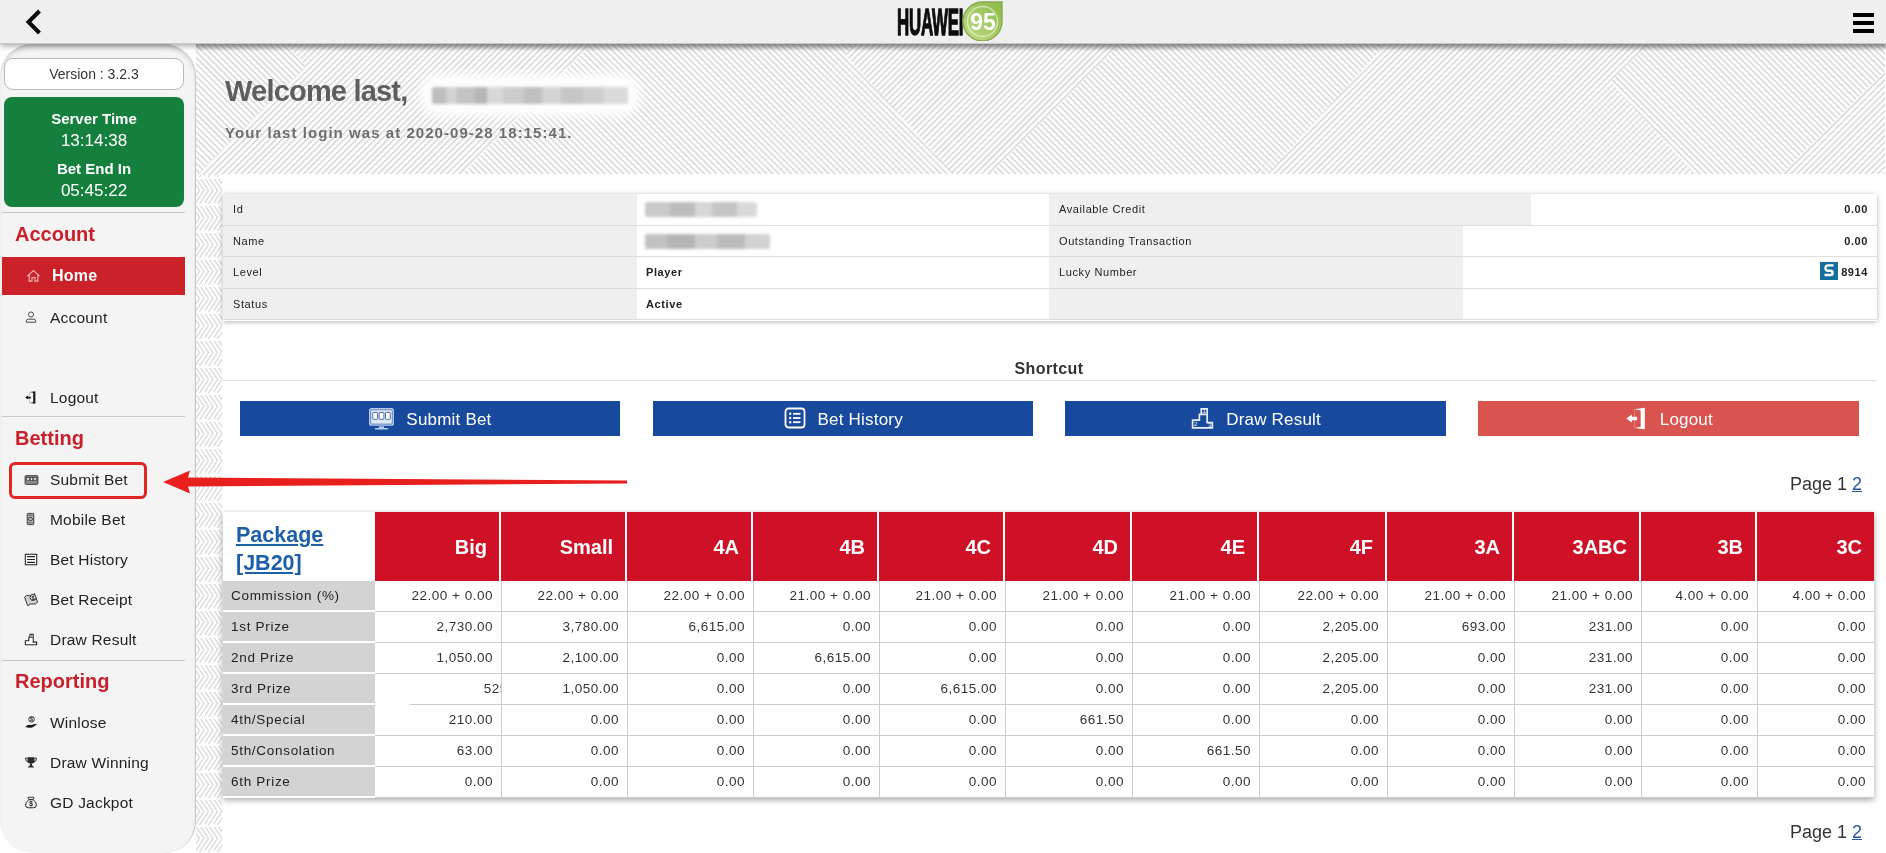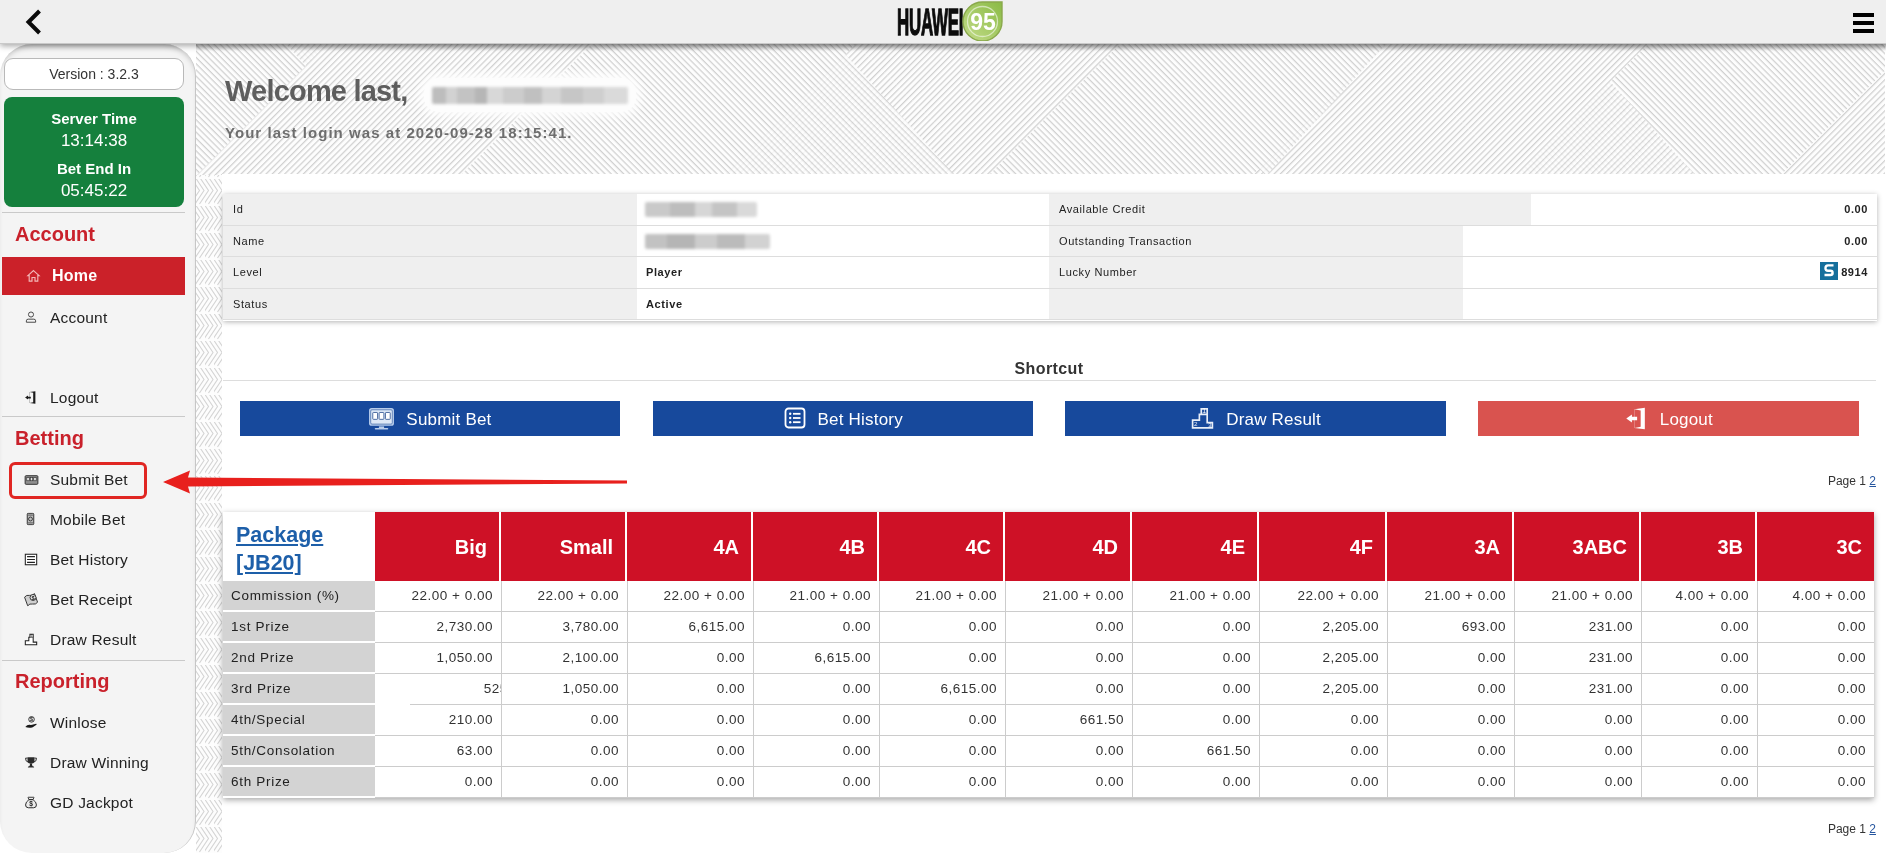--- a/index.html
+++ b/index.html
@@ -64,21 +64,21 @@
   .ival { line-height:30px; }
 
   
   #shorthead { left:0; top:186px; width:1654px; text-align:center; font-size:16px;
     font-weight:bold; color:#333; letter-spacing:.4px; }
   #shorthr { left:1px; top:206px; width:1653px; border-top:1px solid #ddd; }
   .sbtn { top:227px; height:35px; background:#17499c; color:#fff;
     text-align:center; line-height:35px; font-size:17px; letter-spacing:.2px; }
   .sbtn svg { vertical-align:middle; margin-right:11px; margin-top:-3px; }
   #pagetop { top:300px; }
-  .pager { right:10px; font-size:12px; color:#333; }
+  .pager { right:24px; font-size:18px; color:#333; }
   .pager a { color:#26569f; text-decoration:underline; }
 
   
   #pkg { left:1px; top:338px; width:1651px; height:286px;
     box-shadow:0 2px 6px rgba(0,0,0,.35); background:#fff; }
   .pcol { position:absolute; top:0; height:69px; background:#ce1126; }
   .pcol span { position:absolute; right:12px; top:50%; transform:translateY(-50%);
     color:#fff; font-weight:bold; font-size:20px; }
   #pkglink { position:absolute; left:13px; top:9px; font-size:21.5px; font-weight:bold;
     color:#1d5fa9; text-decoration:underline; line-height:28px; }

